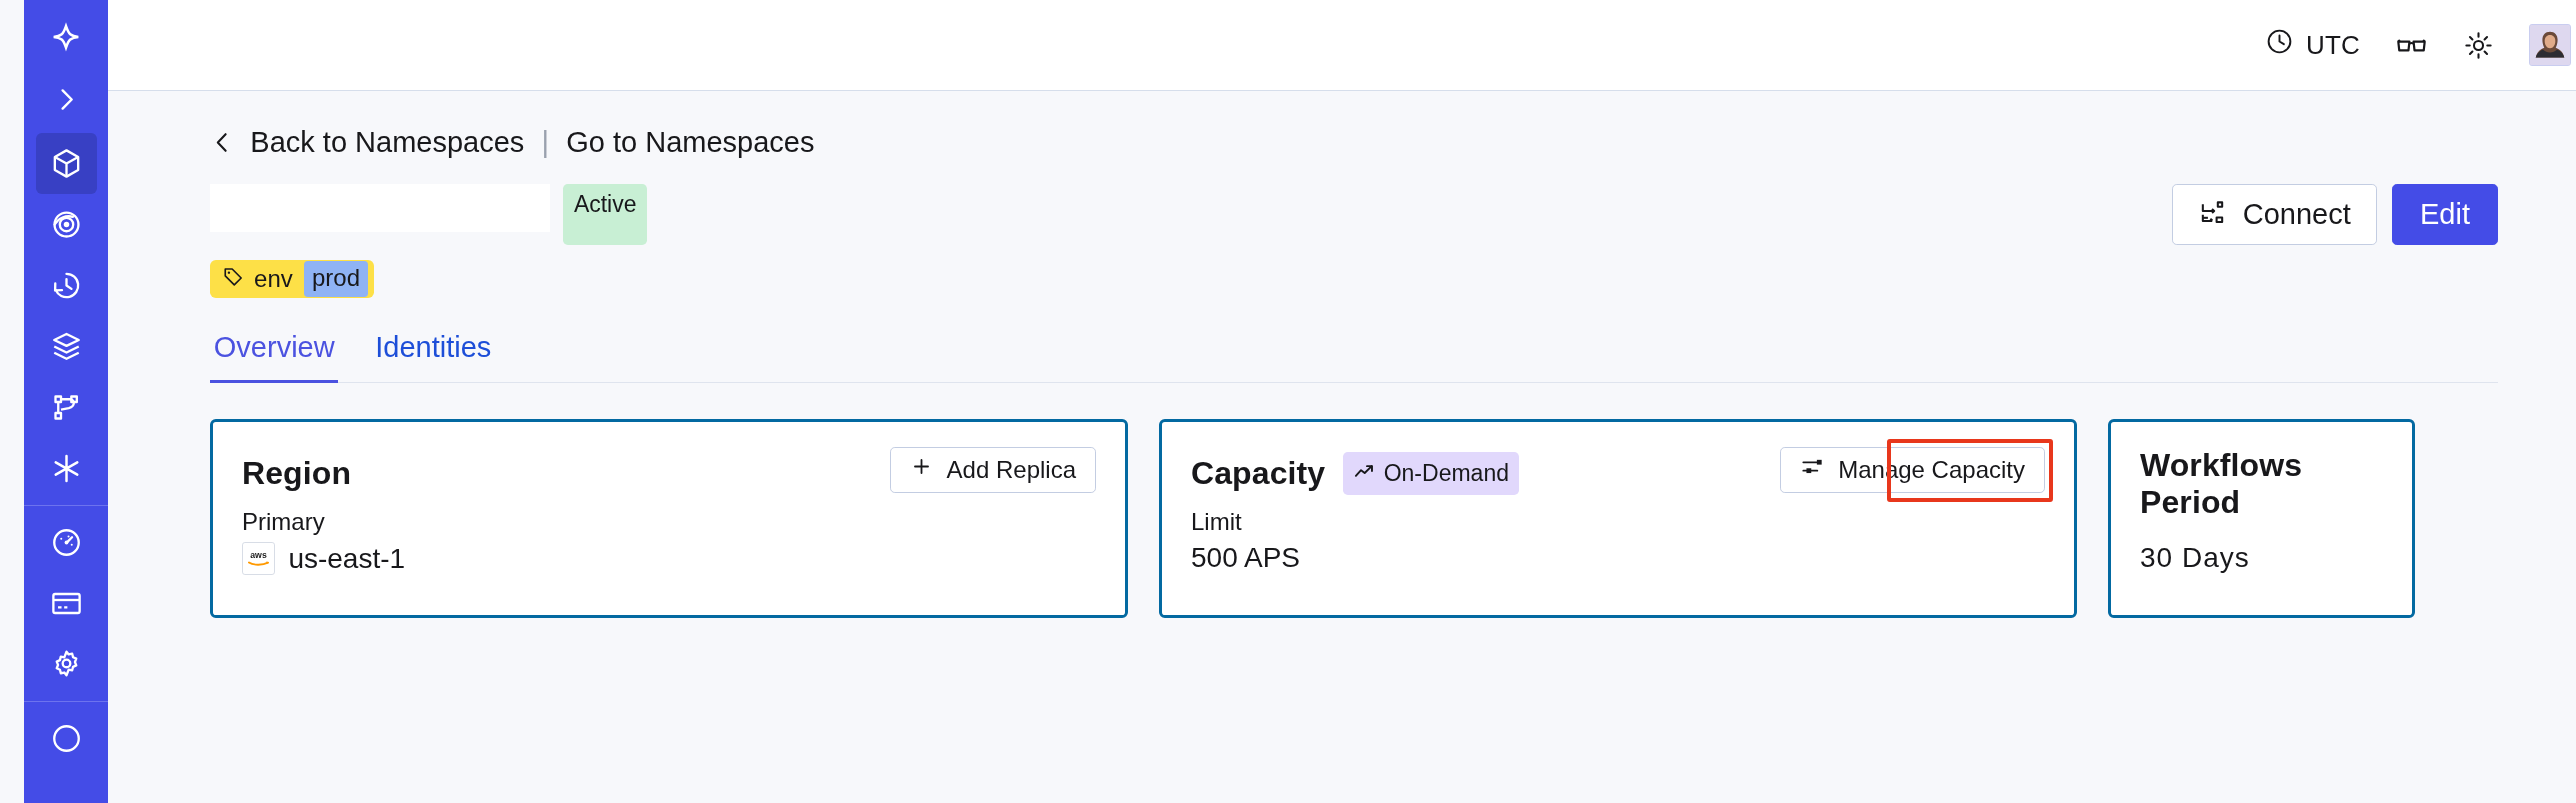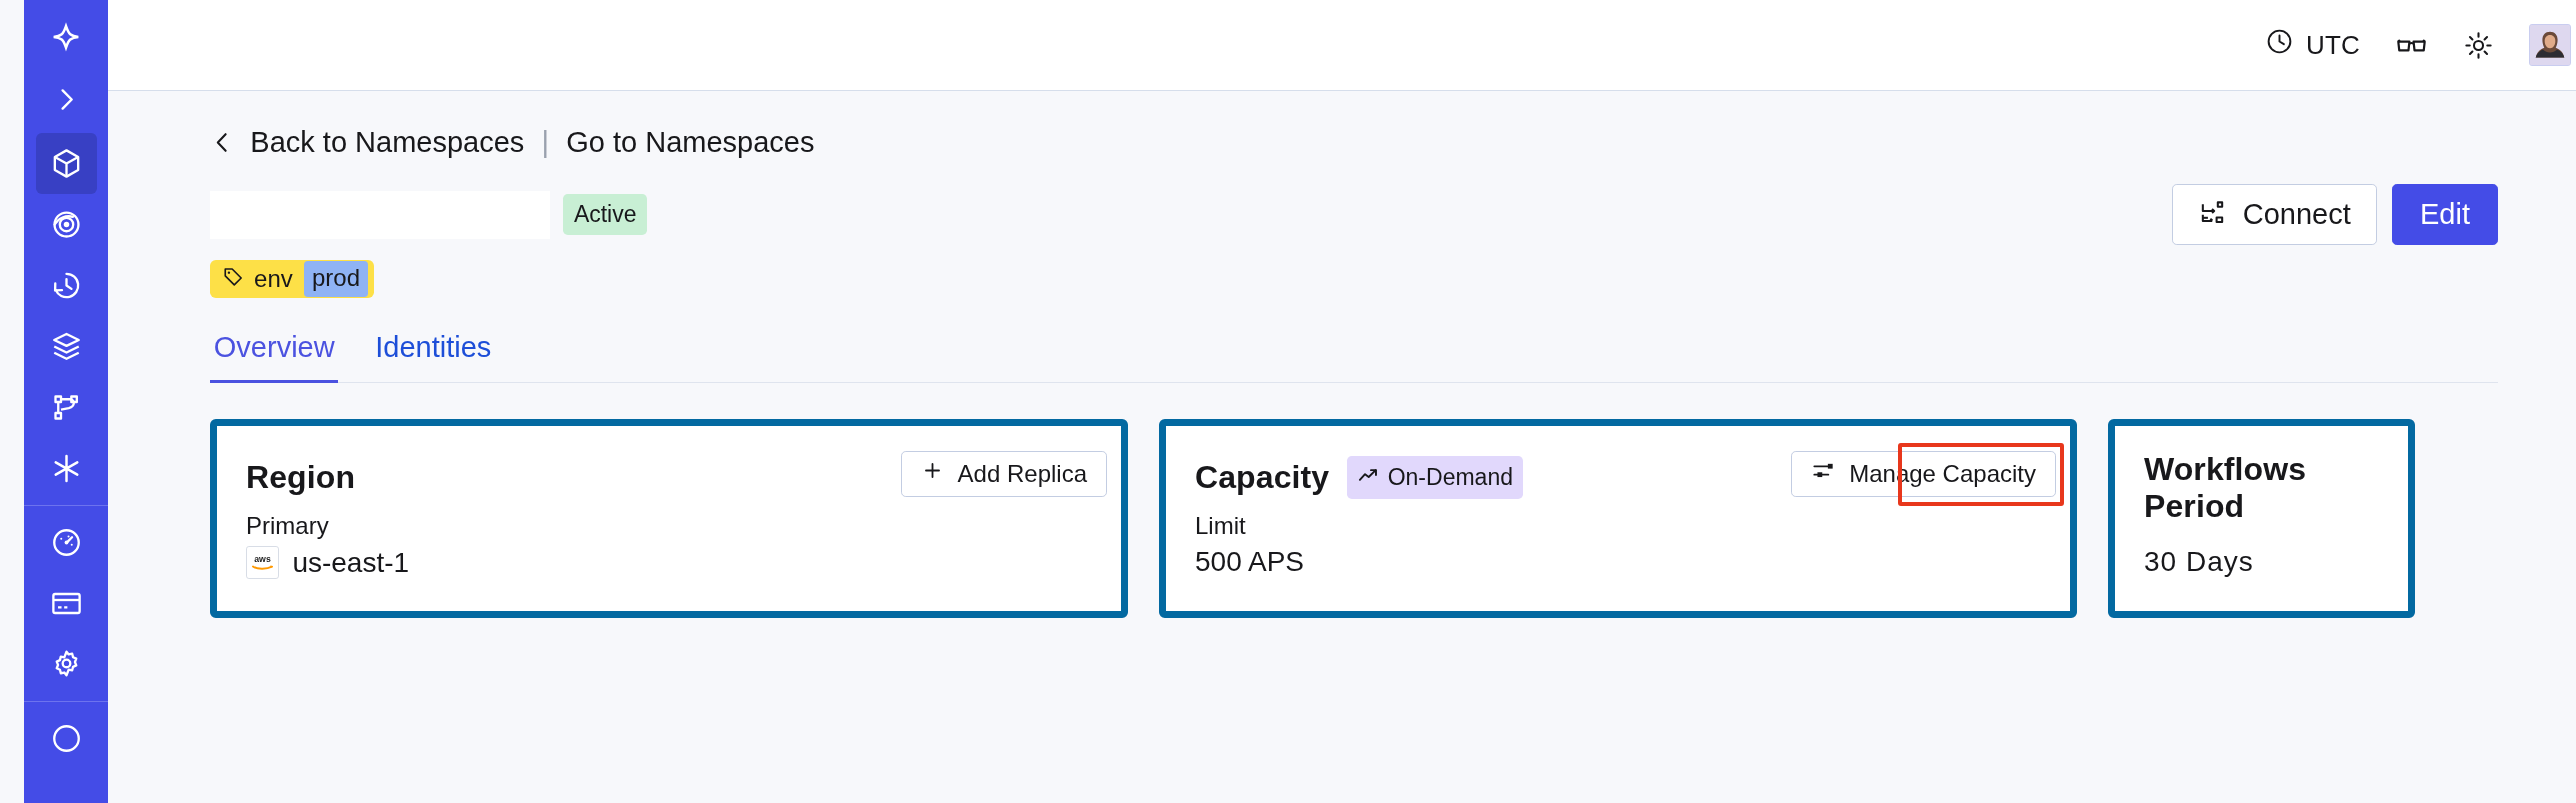--- a/index.html
+++ b/index.html
@@ -63,21 +63,21 @@
   .crumb{
     display:flex;align-items:center;gap:15.3px;
     padding-top:35px;font-size:29px;color:#18181b;
   }
   .crumb .chev{display:flex;align-items:center;}
   .crumb-link{color:#18181b;text-decoration:none;white-space:nowrap;}
   .crumb-sep{color:#9aa1ae;font-weight:300;padding:0 1.9px;}
 
   
   .title-row{
-    display:flex;align-items:center;margin-top:25px;min-height:54px;
+    display:flex;margin-top:25px;min-height:54px;
   }
   .title-redacted{
     width:340px;height:48px;background:#ffffff;flex:0 0 auto;
   }
   .badge-active{
     margin-left:13.4px;
     background:#c8efd4;color:#18181b;
     font-size:23px;line-height:1;
     padding:8.6px 10.5px 9.6px;border-radius:4.8px;
     flex:0 0 auto;
@@ -115,41 +115,41 @@
   }
   .tab{
     font-size:29px;line-height:1;padding:0 3.8px 17.3px;color:#1d4ed8;
     cursor:pointer;border-bottom:3.8px solid transparent;margin-bottom:-1px;
   }
   .tab.sel{color:#4b52e0;border-bottom-color:#4b52e0;}
 
   
   .cards{display:flex;gap:31px;margin-top:36px;}
   .card{
-    background:#ffffff;border:7px solid #0369a1;border-radius:5.8px;
+    background:#ffffff;border:3px solid #0369a1;border-radius:5.8px;
     height:199px;padding:25px 29px;position:relative;
     display:flex;flex-direction:column;
   }
   .card-region{width:918px;flex:0 0 918px;}
   .card-capacity{width:918px;flex:0 0 918px;}
   .card-retention{width:307px;flex:0 0 307px;}
   .card-head{display:flex;align-items:center;min-height:54px;}
   .card-title{font-size:32px;font-weight:bold;letter-spacing:0.1px;}
   .card-label{font-size:24px;color:#18181b;margin-top:7.7px;}
   .card-value{font-size:28px;color:#18181b;margin-top:5.8px;display:flex;align-items:center;gap:13.4px;}
   .card-value-big{font-size:28px;margin-top:21px;letter-spacing:1px;}
 
   .badge-ondemand{
     margin-left:17.3px;display:inline-flex;align-items:center;gap:7.7px;
     background:#e1d8fc;color:#18181b;border-radius:4.8px;
     font-size:23px;line-height:1;padding:7.7px 10.5px 8.6px;
   }
 
   .btn-card{
-    position:absolute;top:25px;right:14px;
+    position:absolute;top:25px;right:29px;
     display:inline-flex;align-items:center;justify-content:center;gap:13.4px;
     background:#ffffff;border:1px solid #c3cde2;border-radius:4.8px;
     height:46px;padding:0 19px;font-size:24px;color:#18181b;cursor:pointer;
     white-space:nowrap;
   }
   .aws-logo{
     width:33px;height:33px;border:1px solid #d8dde6;border-radius:2.9px;
     background:#fff;display:inline-flex;align-items:center;justify-content:center;
     flex:0 0 33px;
   }

